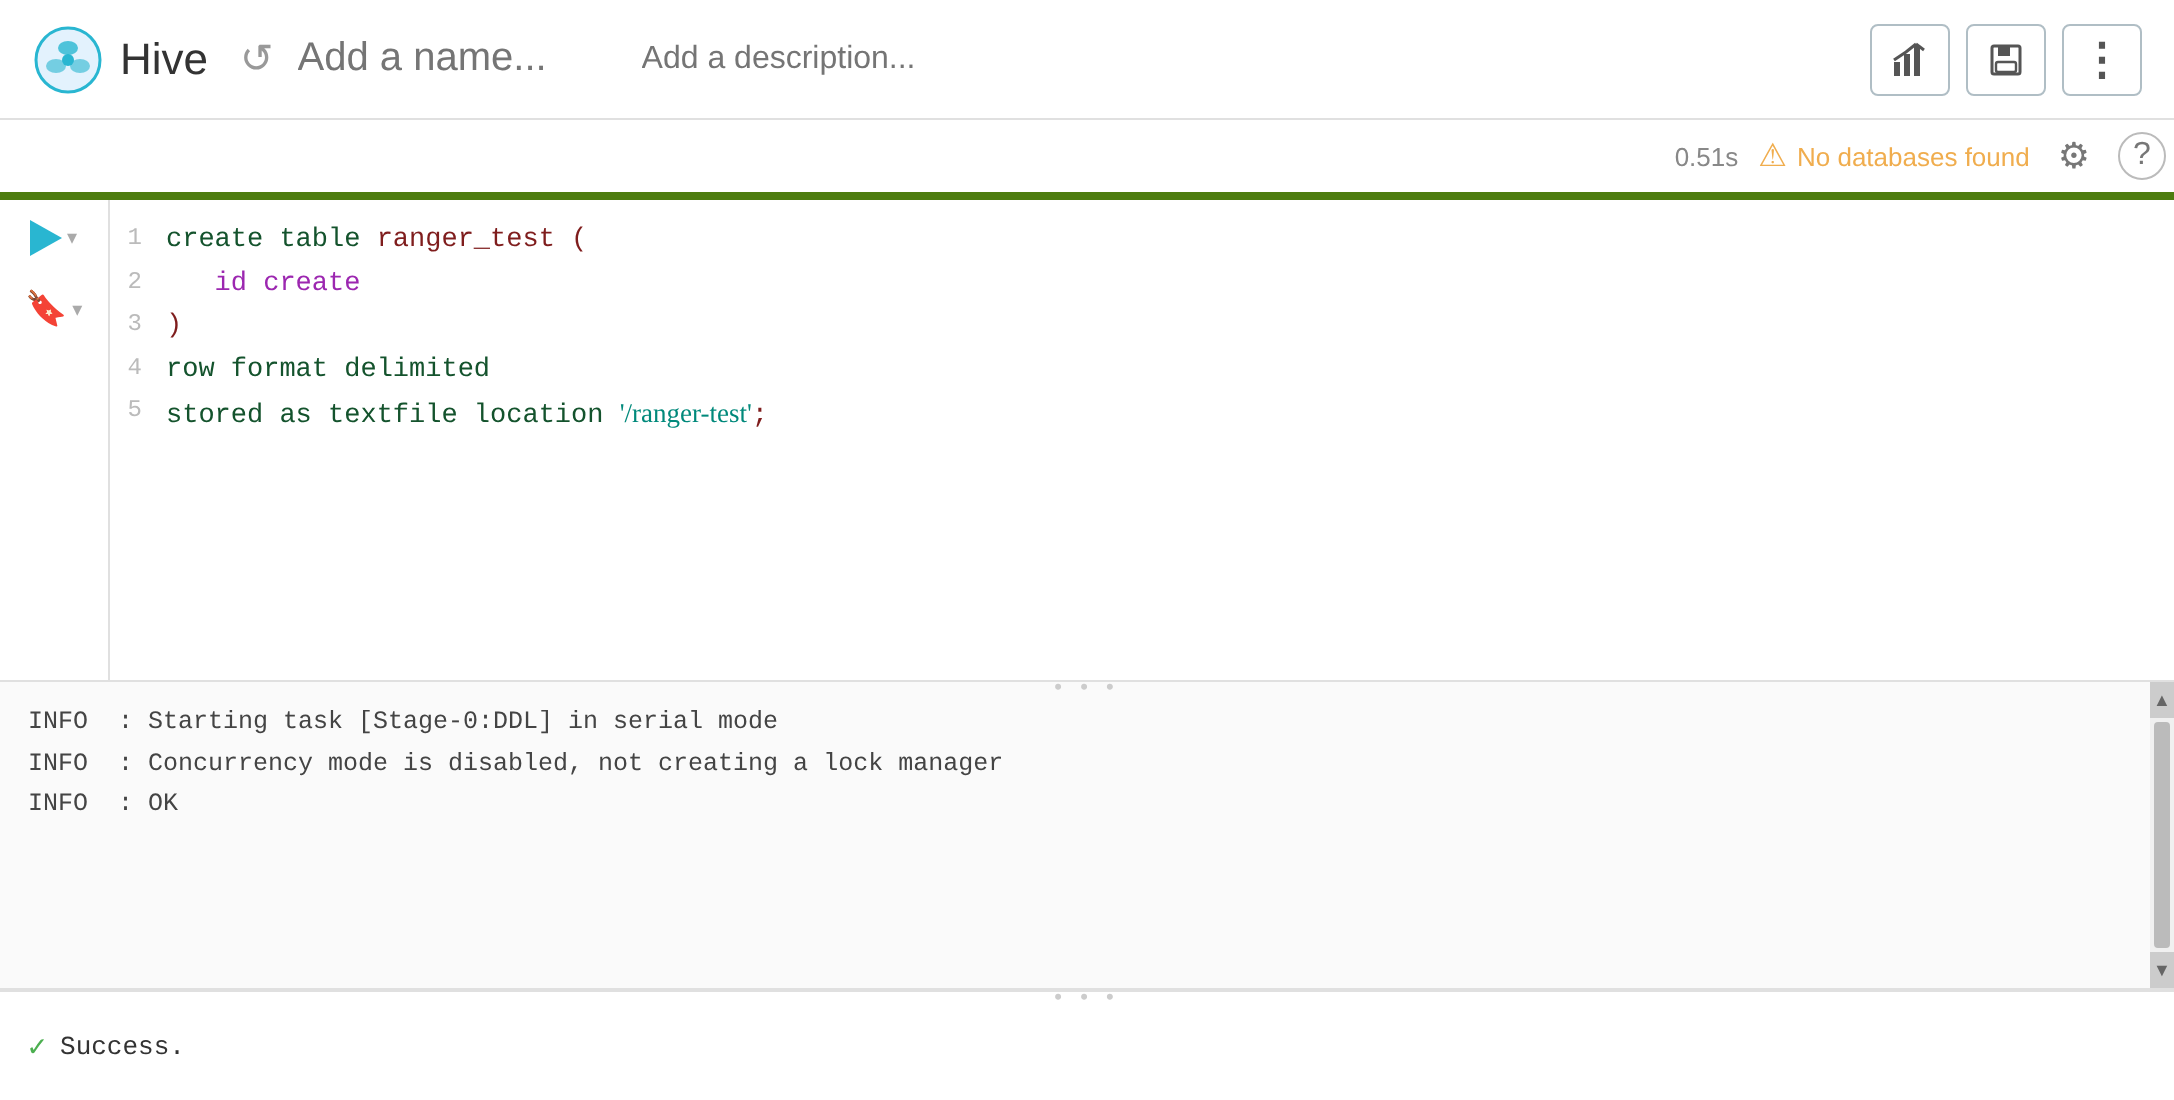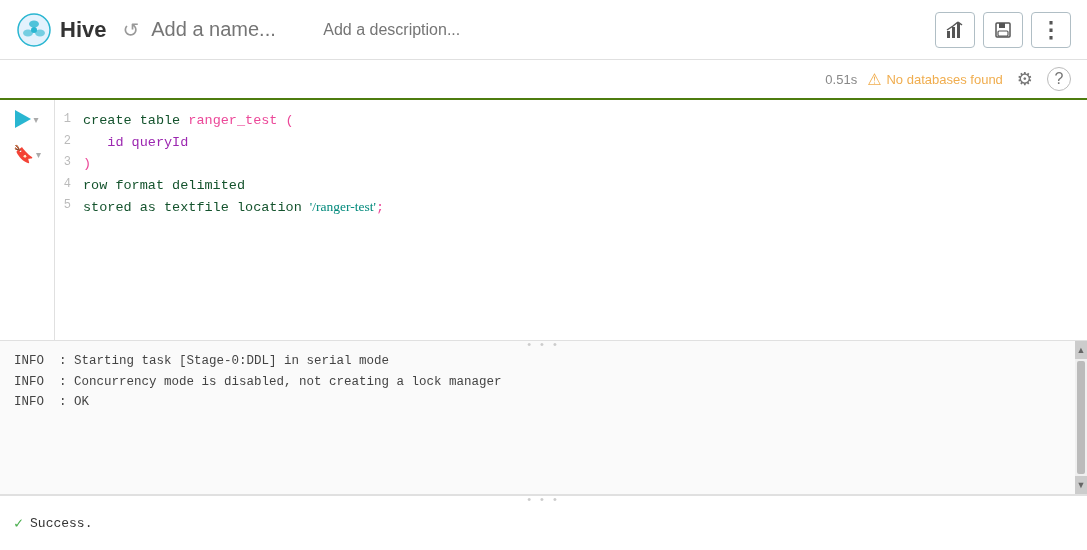--- a/index.html
+++ b/index.html
@@ -27,21 +27,21 @@
       display: flex;
       align-items: center;
       gap: 8px;
     }
     .logo-icon {
       width: 36px;
       height: 36px;
     }
     .header-title {
       font-size: 22px;
-      font-weight: 700;
+      font-weight: 400;
       color: #333;
     }
     .header-undo {
       color: #999;
       font-size: 20px;
       cursor: pointer;
       margin-left: 4px;
     }
     .header-name-input {
       border: none;
@@ -80,22 +80,22 @@
       color: #555;
       font-size: 17px;
     }
 
     
     .toolbar-bar {
       display: flex;
       align-items: center;
       justify-content: flex-end;
       background: #fff;
-      border-bottom: 2px solid #4d7c0f;
-      padding: 0 16px;
+      border-bottom: 4px solid #4d7c0f;
+      padding: 0 4px;
       height: 40px;
       gap: 10px;
     }
     .timer-text {
       font-size: 13px;
       color: #888;
     }
     .warning-badge {
       display: flex;
       align-items: center;
@@ -184,21 +184,21 @@
       color: #bbb;
       min-width: 28px;
       text-align: right;
       padding-right: 12px;
       user-select: none;
       font-size: 12px;
     }
     .code-text { white-space: pre; }
     .kw-blue { color: #14532d; }
     .kw-purple { color: #9c27b0; }
-    .kw-dark { color: #ec4899; margin-top: 43px; }
+    .kw-dark { color: #7f1d1d; margin-top: 43px; }
     .str-teal { color: #00897b; font-family: Liberation Serif, serif; }
 
     
     .bottom-panels {
       display: flex;
       flex-direction: column;
       gap: 0;
     }
 
     .log-panel {
@@ -370,21 +370,21 @@
     </div>
   </div>
 
   <div class="code-editor">
     <div class="code-line">
       <span class="line-num">1</span>
       <span class="code-text"><span class="kw-blue">create table </span><span class="kw-dark">ranger_test (</span></span>
     </div>
     <div class="code-line">
       <span class="line-num">2</span>
-      <span class="code-text"><span class="kw-purple">   id queryId</span></span>
+      <span class="code-text"><span class="kw-purple">   id create</span></span>
     </div>
     <div class="code-line">
       <span class="line-num">3</span>
       <span class="code-text"><span class="kw-dark">)</span></span>
     </div>
     <div class="code-line">
       <span class="line-num">4</span>
       <span class="code-text"><span class="kw-blue">row format delimited</span></span>
     </div>
     <div class="code-line">

